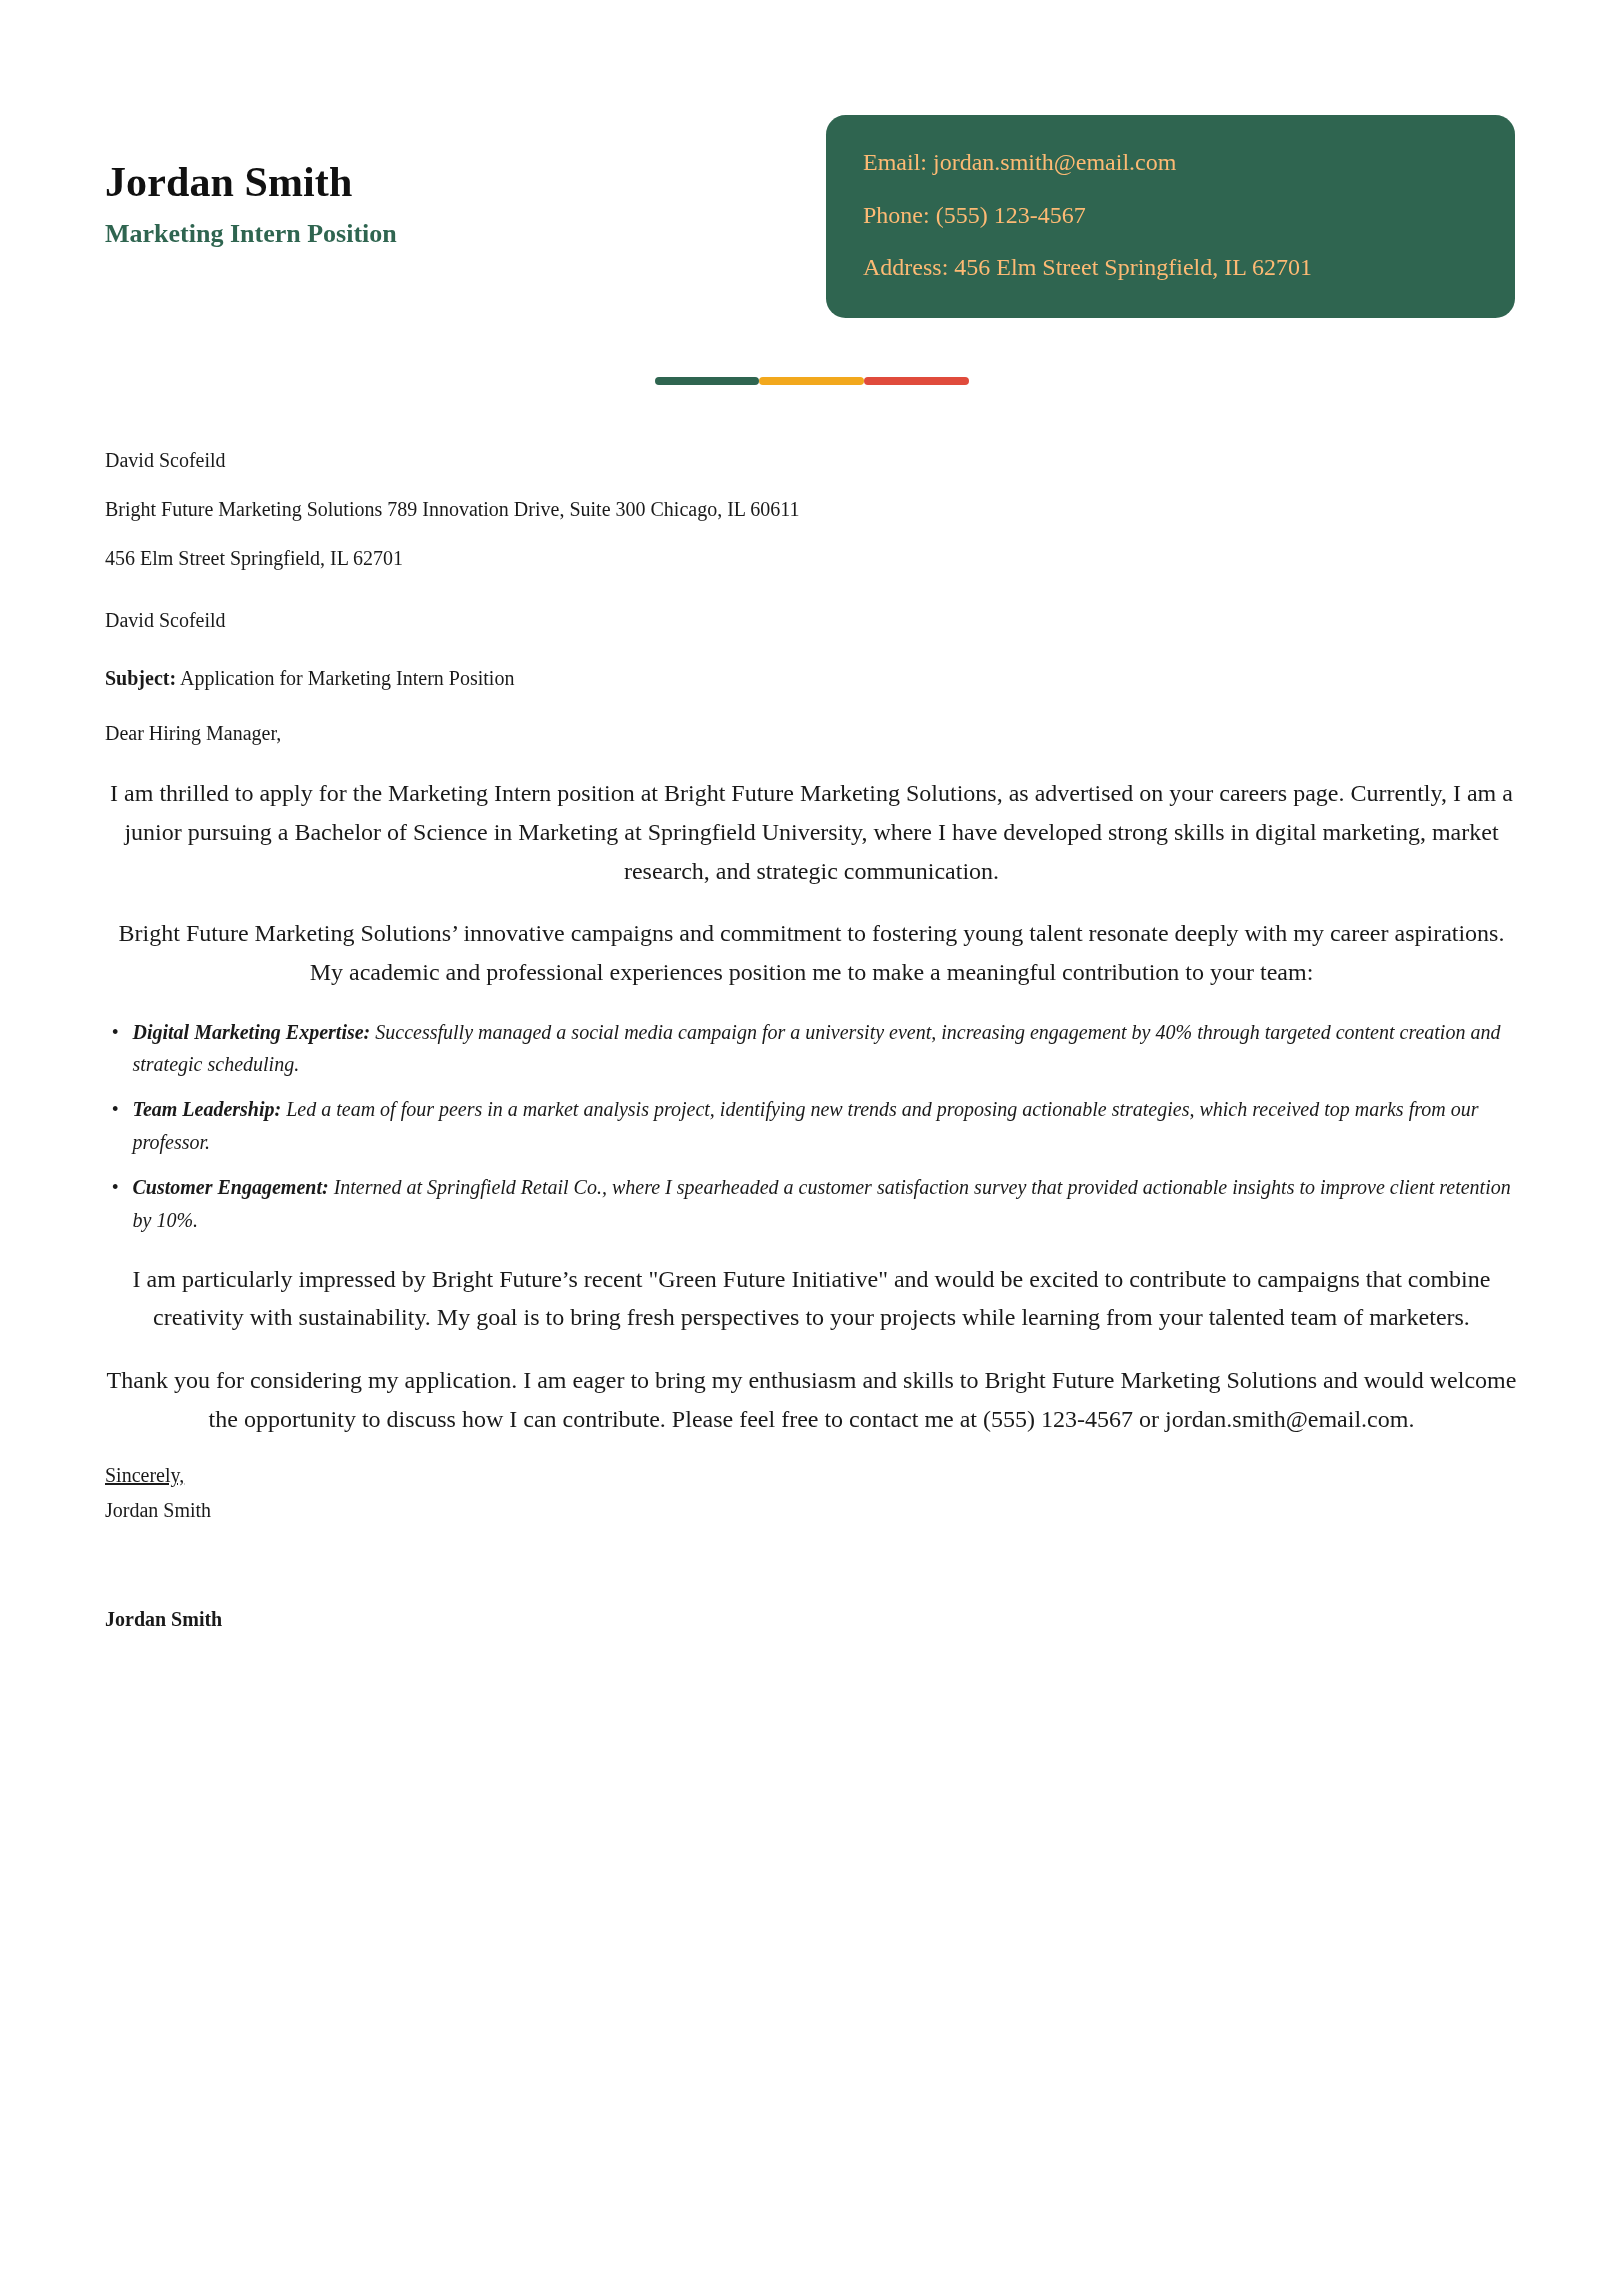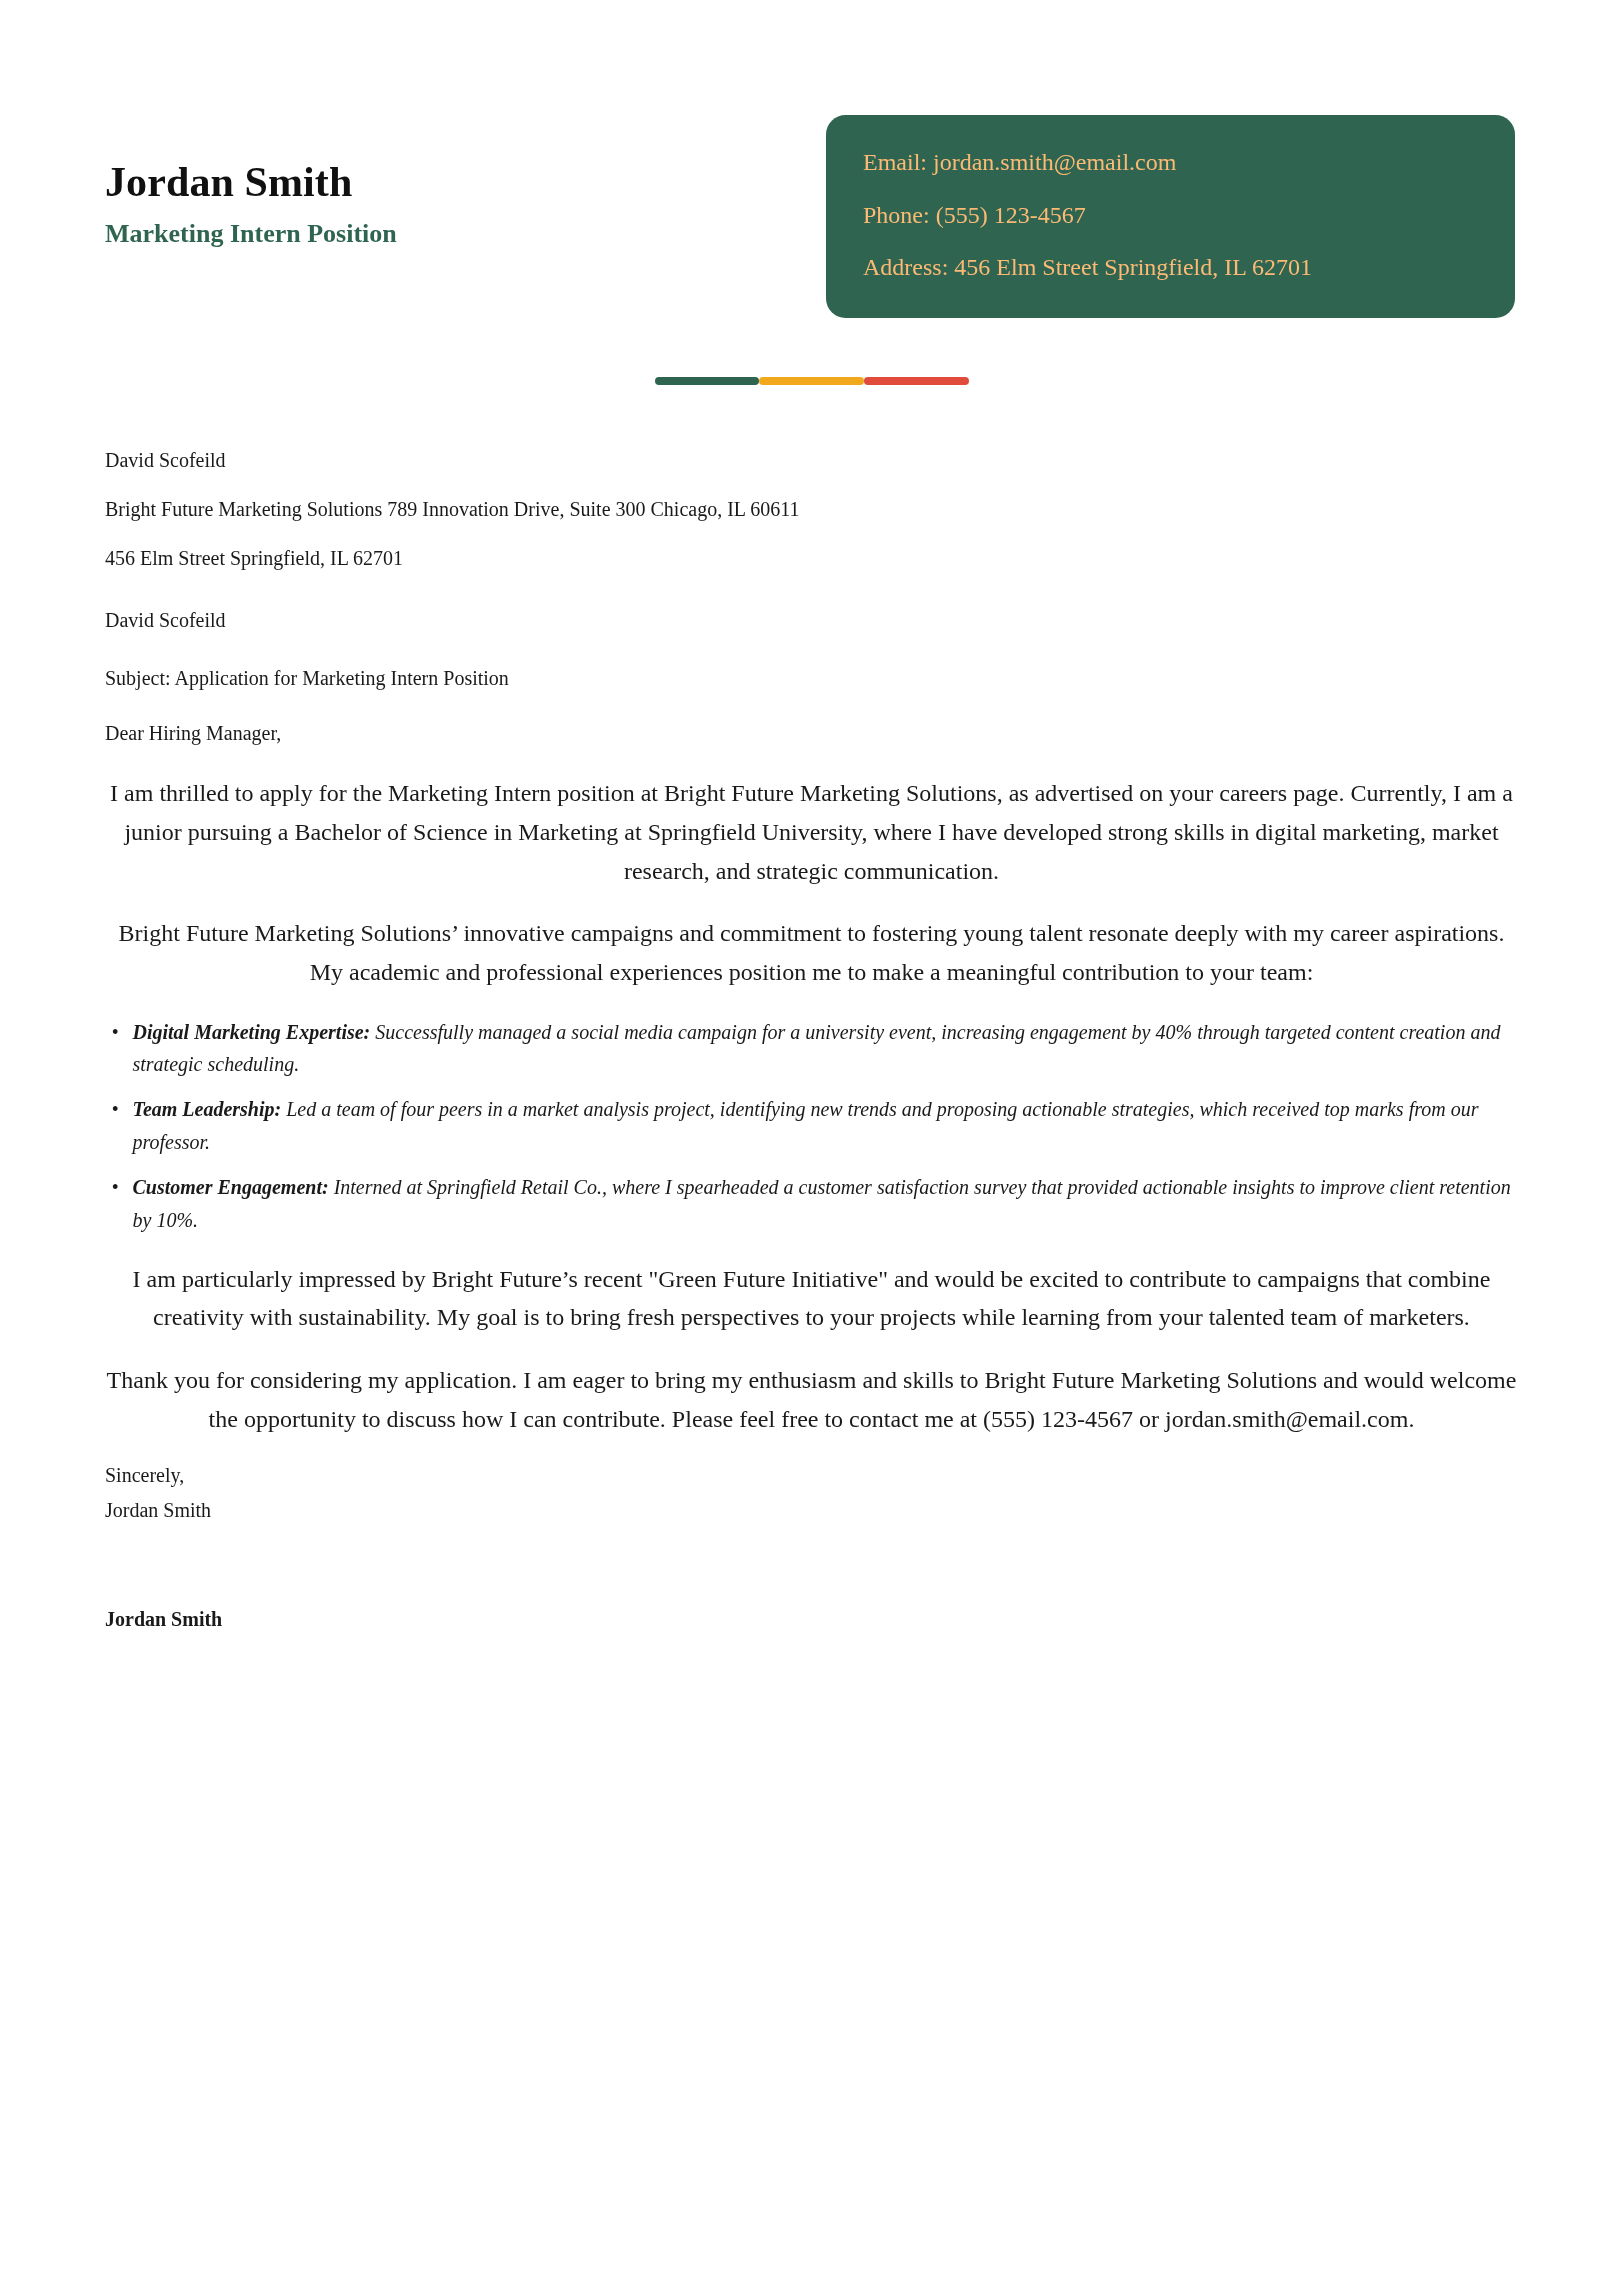--- a/index.html
+++ b/index.html
@@ -119,21 +119,21 @@
     font-size: 20px;
     line-height: 1.35;
     margin: 0 0 31px 0;
   }
 
   .subject-line {
     font-size: 20px;
     line-height: 1.35;
     margin: 0 0 27.5px 0;
   }
-  .subject-label { font-weight: 400; text-align: center; }
+  .subject-label { font-weight: 700; text-align: center; }
 
   .greeting {
     font-size: 20px;
     line-height: 1.35;
     margin: 0 0 27.5px 0;
   }
 
   .para {
     font-size: 24px;
     line-height: 1.62;
@@ -162,20 +162,21 @@
     top: 0;
     font-size: 20px;
     line-height: 1.62;
   }
   .bullet-label { font-weight: 700; }
 
   .closing-word {
     font-size: 20px;
     line-height: 1.35;
     margin: 0 0 7.9px 0;
+    text-decoration: underline;
   }
   .closing-name {
     font-size: 20px;
     line-height: 1.35;
     margin: 0 0 0 0;
   }
 
   .signature-name {
     font-size: 20px;
     font-weight: 700;

